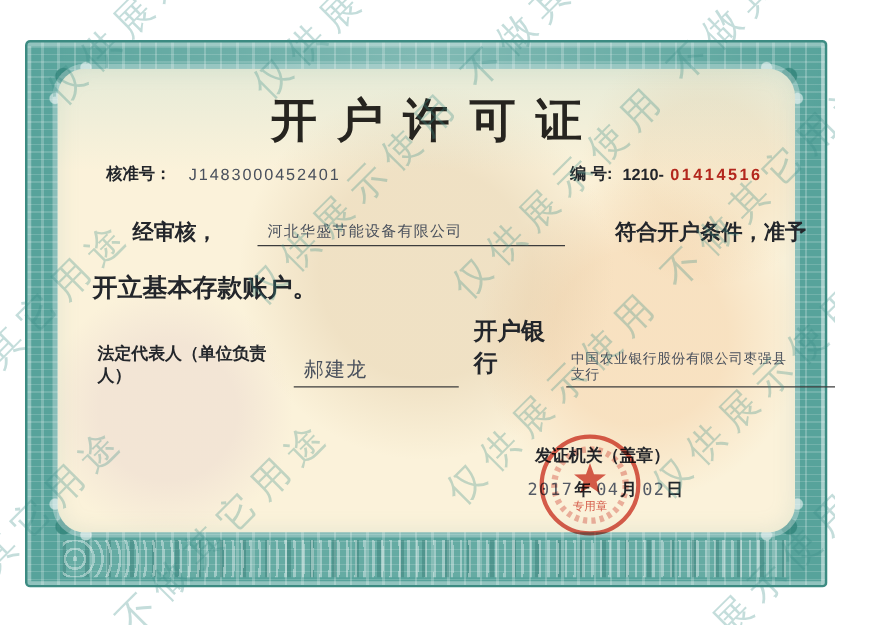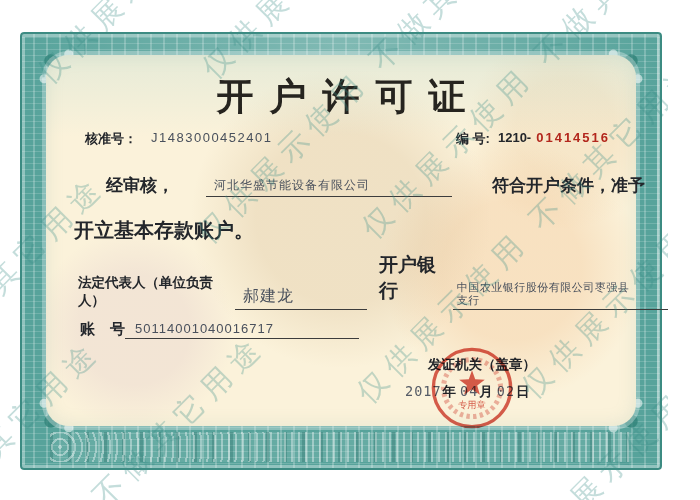--- a/index.html
+++ b/index.html
@@ -51,41 +51,41 @@
   .corner.tr{right:14px;top:12px;transform:scaleX(-1);}
   .corner.bl{left:14px;bottom:32px;transform:scaleY(-1);}
   .corner.br{right:14px;bottom:32px;transform:scale(-1,-1);}
   
   .abs{position:absolute;z-index:3;}
   .title{
     left:20px;top:72px;width:642px;text-align:center;
     font-family:"DejaVu Serif","Liberation Serif",serif;
     font-size:37px;font-weight:700;letter-spacing:16px;text-indent:16px;color:#26241f;
   }
-  .row{display:flex;align-items:flex-start;}
+  .row{display:flex;align-items:center;}
   .lbl{font-weight:700;color:#23262b;}
   .val{color:#49505c;letter-spacing:1px;}
   .uline{border-bottom:1.5px solid #3c3c3c;display:inline-block;}
   .approval-row{left:85px;top:130px;font-size:13px;}
   .approval-row .val{margin-left:14px;letter-spacing:1.5px;}
   .serial-row{left:456px;top:130px;font-size:13px;}
   .serial-prefix{font-weight:700;margin-left:8px;color:#23262b;}
   .serial-number{font-weight:700;margin-left:5px;letter-spacing:2px;}
   .review-row{left:106px;top:174px;font-size:17px;align-items:flex-end;gap:32px;}
   .company{width:238px;font-size:12px;padding:0 0 2px 8px;}
   .condition{margin-left:8px;}
   .line2{left:74px;top:217px;font-size:20px;font-weight:700;}
   .rep-row{left:78px;top:258px;font-size:13.5px;align-items:flex-end;}
   .rep-name{width:128px;font-size:16px;padding:0 0 2px 8px;}
   .bank-label{margin-left:12px;font-size:19px;position:relative;top:-6px;}
   .bank-val{width:218px;font-size:11px;line-height:13px;padding:0 0 2px 4px;letter-spacing:.5px;}
   .account-row{left:80px;top:320px;font-size:15px;align-items:flex-end;}
   .account-num{width:224px;font-size:13px;padding:0 0 2px 10px;}
   .issuer-label{left:428px;top:356px;font-size:13.5px;font-weight:700;}
-  .date-row{left:405px;top:383px;font-size:13.5px;}
+  .date-row{left:422px;top:383px;font-size:13.5px;}
   .date-digit{font-family:"DejaVu Sans Mono","Liberation Mono",monospace;color:#555b66;letter-spacing:1px;}
   .date-suffix{font-weight:700;color:#23262b;margin:0 4px 0 1px;}
   
   .seal{left:430px;top:346px;width:84px;height:84px;z-index:4;opacity:.8;mix-blend-mode:multiply;}
   
   .watermark{
     position:absolute;left:-250px;top:-250px;width:1200px;height:1000px;
     transform:rotate(-45deg);transform-origin:center;z-index:9;pointer-events:none;
     display:flex;flex-direction:column;justify-content:center;gap:72px;
   }
@@ -130,24 +130,20 @@
 
   <div class="abs line2">开立基本存款账户。</div>
 
   <div class="abs row rep-row">
     <span class="lbl">法定代表人（单位负责人）</span>
     <span class="uline rep-name val">郝建龙</span>
     <span class="lbl bank-label">开户银行</span>
     <span class="uline bank-val val"><span>中国农业银行股份有限公司枣强县</span><br><span>支行</span></span>
   </div>
 
-  <div class="abs row account-row">
-    <span class="lbl">账　号</span>
-    <span class="uline account-num val">50114001040016717</span>
-  </div>
 
   <div class="abs issuer-label">发证机关（盖章）</div>
 
   <div class="abs row date-row">
     <span class="date-digit">2017</span>
     <span class="date-suffix">年</span>
     <span class="date-digit">04</span>
     <span class="date-suffix">月</span>
     <span class="date-digit">02</span>
     <span class="date-suffix">日</span>

